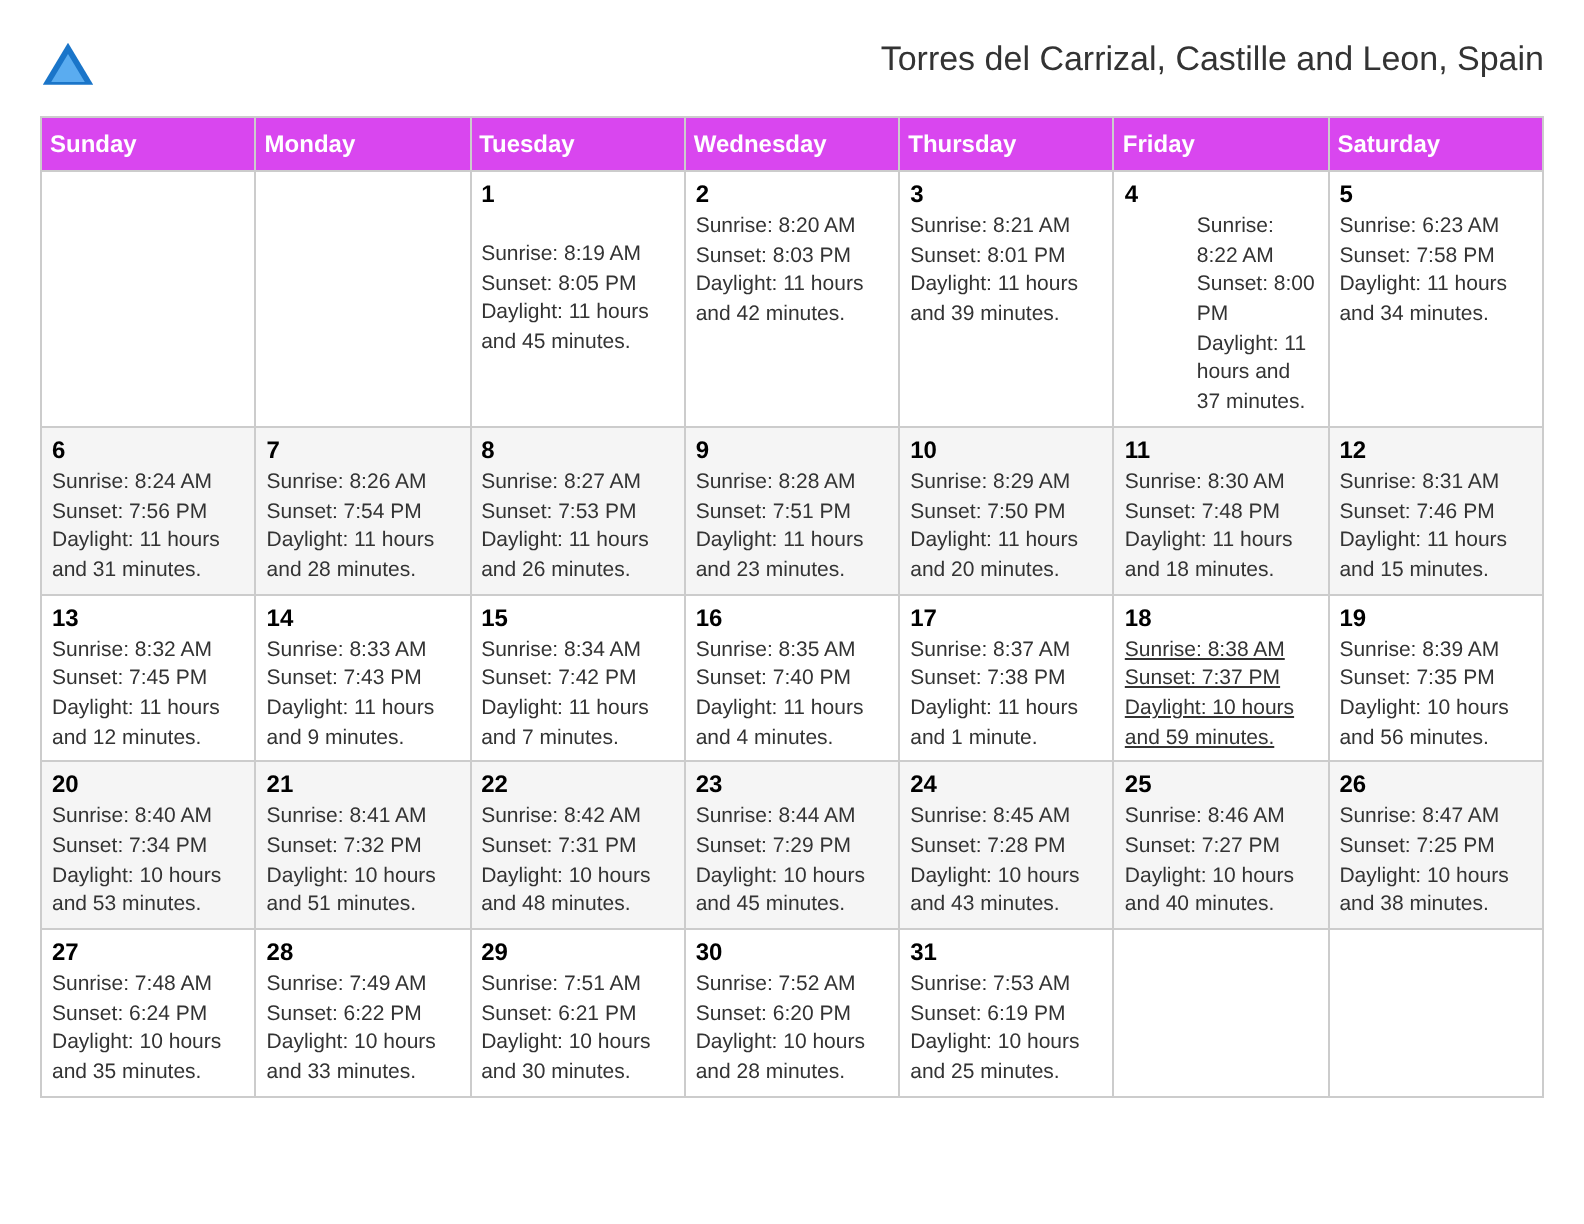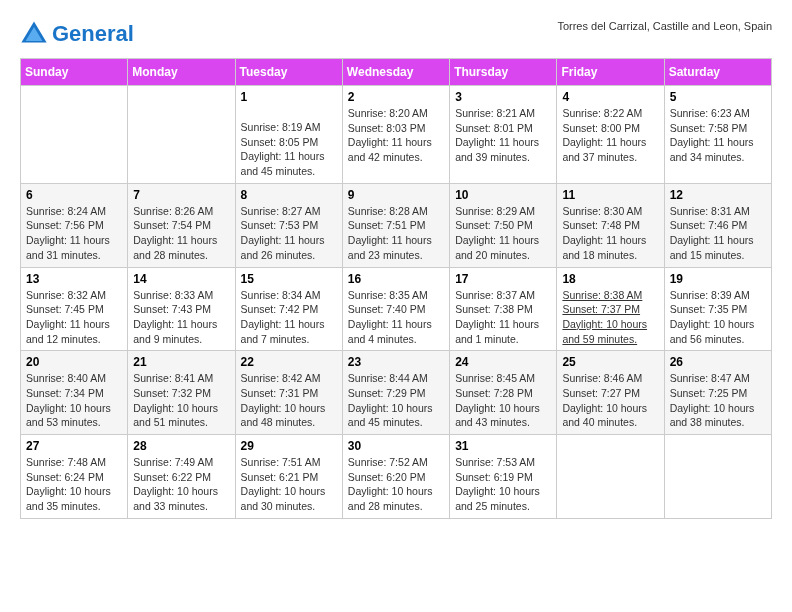--- a/index.html
+++ b/index.html
@@ -36,21 +36,21 @@
     }
     .title-area {
       text-align: right;
     }
     .month-title {
       font-size: 36px;
       font-weight: bold;
       color: #333;
     }
     .location-title {
-      font-size: 11px;
+      font-size: 17px;
       color: #333;
     }
     .calendar {
       width: 100%;
       border-collapse: collapse;
       font-size: 11px;
     }
     .calendar th {
       background: #d946ef;
       color: #fff;
@@ -89,21 +89,20 @@
 </head>
 <body>
 
 <div class="header-area">
   <div class="logo">
     <svg class="logo-icon" viewBox="0 0 40 40">
       <polygon points="20,2 38,32 2,32" fill="#1a75c9"></polygon>
       <polygon points="20,10 32,30 8,30" fill="#5aacf0"></polygon>
     </svg>
     <div class="logo-text">
-      <div><span>General</span></div>
     </div>
   </div>
   <div class="title-area">
     <div class="location-title">Torres del Carrizal, Castille and Leon, Spain</div>
   </div>
 </div>
 
 <table class="calendar">
   <thead>
     <tr>
@@ -133,21 +132,21 @@
 Daylight: 11 hours and 42 minutes.</div>
         </td>
         <td>
           <span class="day-number">3</span>
           <div class="day-info" style="white-space: pre-line;">Sunrise: 8:21 AM
 Sunset: 8:01 PM
 Daylight: 11 hours and 39 minutes.</div>
         </td>
         <td>
           <span class="day-number">4</span>
-          <div class="day-info" style="white-space: pre-line;">Sunrise: 8:22 AM
+          <div class="day-info" style="white-space: pre-line; margin-left: 36px;">Sunrise: 8:22 AM
 Sunset: 8:00 PM
 Daylight: 11 hours and 37 minutes.</div>
         </td>
         <td>
           <span class="day-number">5</span>
           <div class="day-info" style="white-space: pre-line;">Sunrise: 6:23 AM
 Sunset: 7:58 PM
 Daylight: 11 hours and 34 minutes.</div>
         </td>
       </tr>

